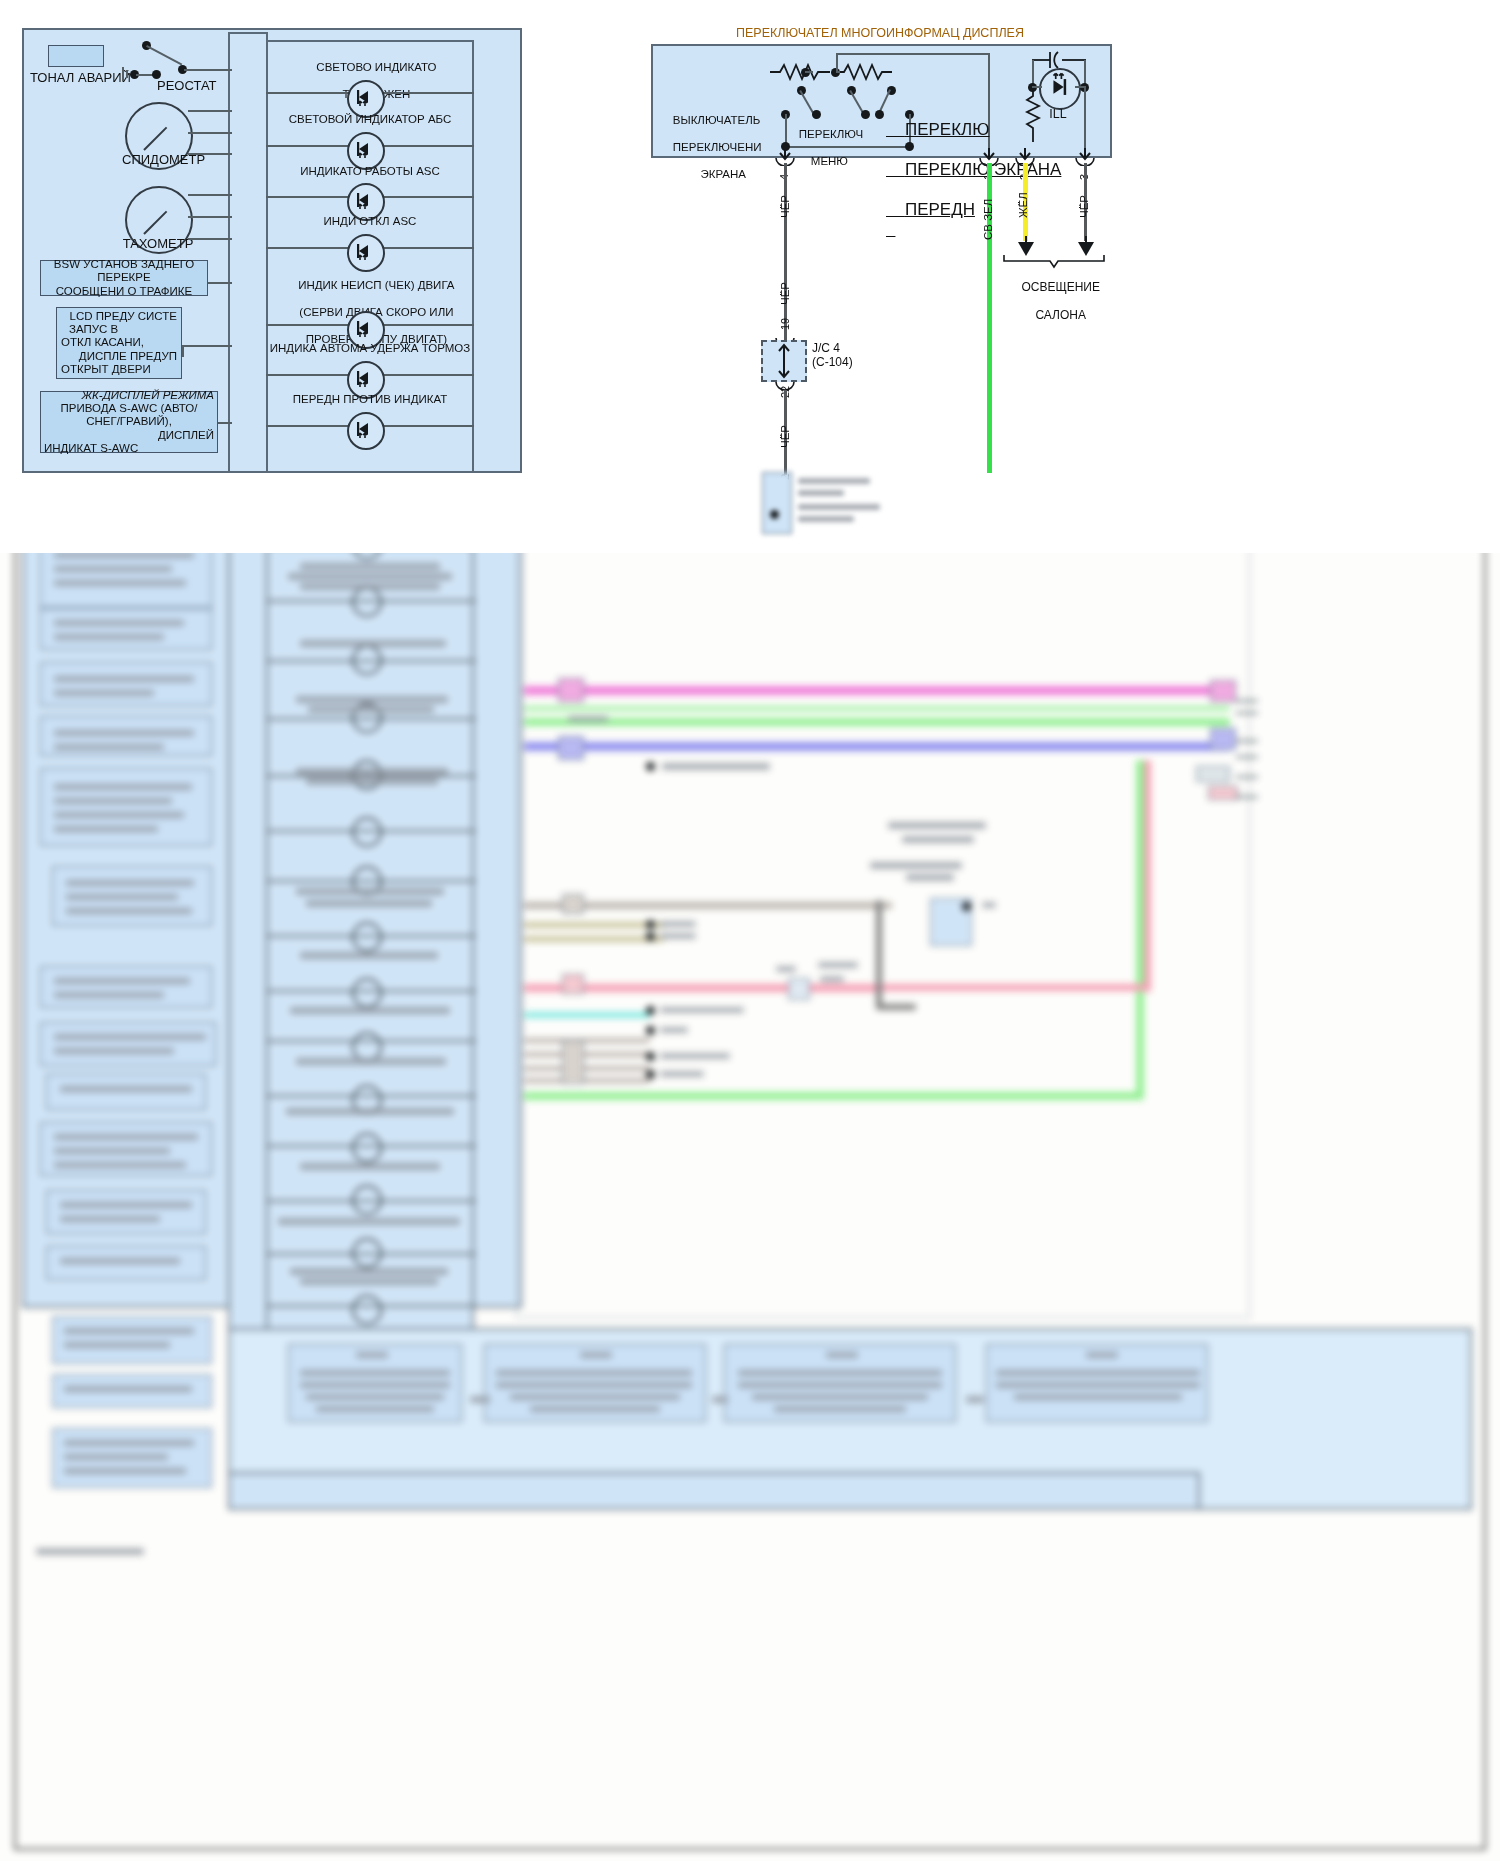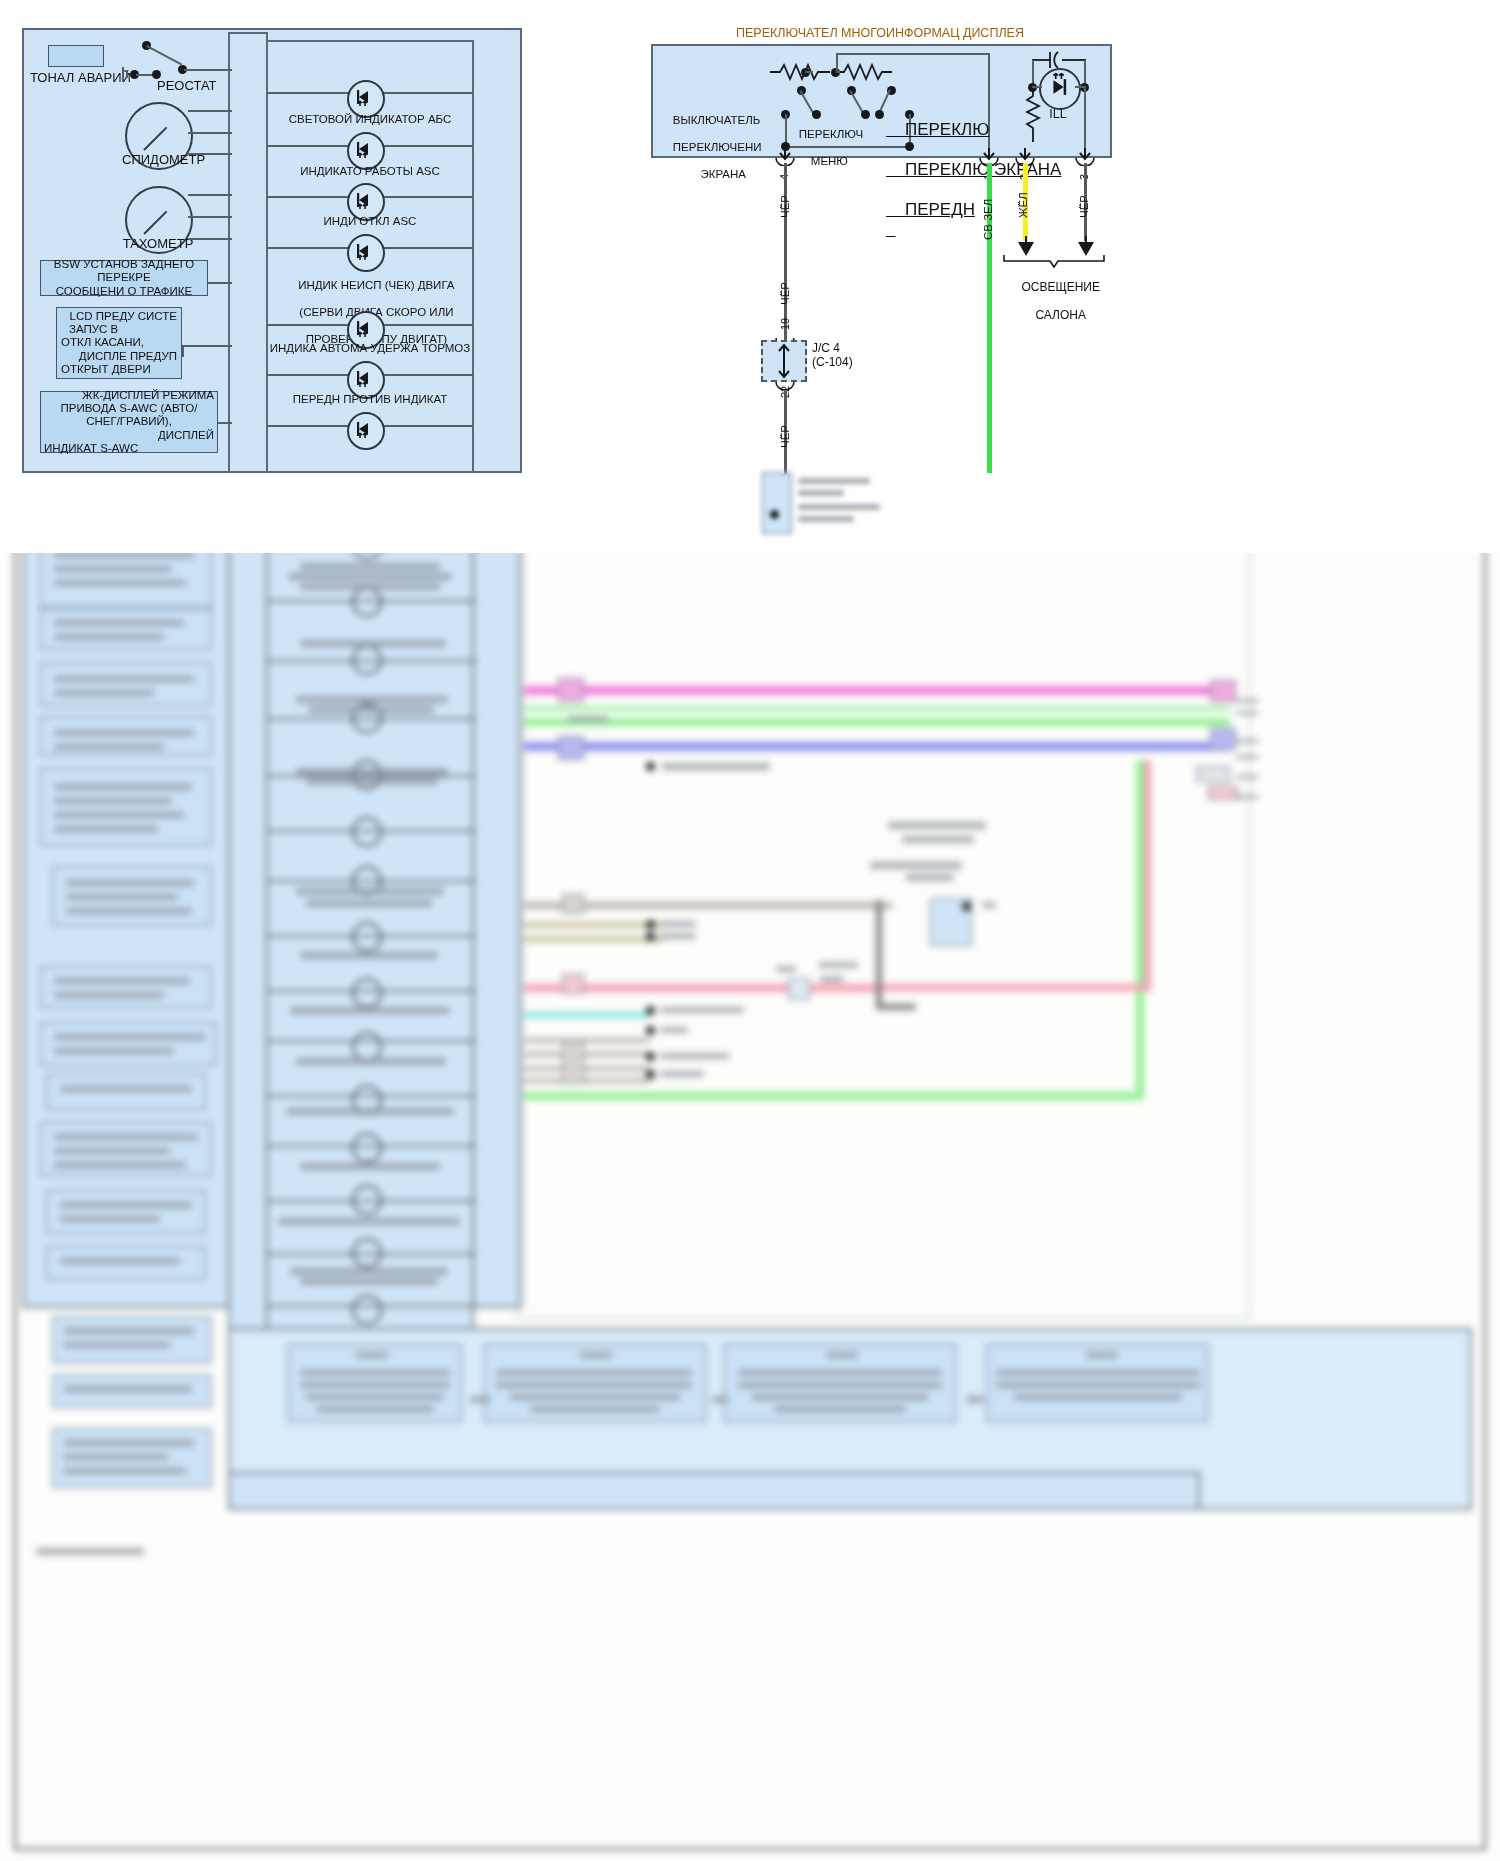--- a/index.html
+++ b/index.html
@@ -348,27 +348,31 @@
     <span style="align-self:flex-end;">LCD ПРЕДУ СИСТЕ</span>
     <span style="align-self:flex-start;padding-left:8px;">ЗАПУС В</span>
     <span style="align-self:flex-start;">ОТКЛ КАСАНИ,</span>
     <span style="align-self:flex-end;">ДИСПЛЕ ПРЕДУП</span>
     <span style="align-self:flex-start;">ОТКРЫТ ДВЕРИ</span>
   </div>
   <div class="wire hline" style="left:182px;top:345px;width:50px;"></div>
   <div class="wire vline" style="left:182px;top:345px;height:12px;"></div>
 
   <div class="subbox" style="left:40px;top:391px;width:178px;height:62px;font-size:11.5px;flex-direction:column;padding:2px 3px;">
-    <span style="align-self:flex-end;">ЖК-ДИСПЛЕЙ РЕЖИМА</span>
+    <span style="align-self:flex-end;font-style:italic;">ЖК-ДИСПЛЕЙ РЕЖИМА</span>
     <span>ПРИВОДА S-AWC (АВТО/СНЕГ/ГРАВИЙ),</span>
     <span style="align-self:flex-end;">ДИСПЛЕЙ</span>
     <span style="align-self:flex-start;">ИНДИКАТ S-AWC</span>
   </div>
   <div class="wire hline" style="left:218px;top:422px;width:14px;"></div>
 
+  <div class="lbl c" style="left:266px;top:47px;width:208px;font-size:11.5px;">
+    <span>СВЕТОВО ИНДИКАТО</span><br>
+    <span>ТОРМОЖЕН</span>
+  </div>
   <div class="wire hline" style="left:266px;top:92px;width:208px;"></div>
   <div class="led" style="left:347px;top:80px;">
     <svg width="30" height="30" viewBox="0 0 30 30">
       <path d="M19 9 L19 21 L10 15 Z" fill="#15191c"></path>
       <rect x="8" y="8" width="2.2" height="14" fill="#15191c"></rect>
       <path d="M11 24 l0 -5 M11 19 l-2 2 M11 19 l2 2" stroke="#15191c" stroke-width="1.6" fill="none"></path>
       <path d="M16 24 l0 -5 M16 19 l-2 2 M16 19 l2 2" stroke="#15191c" stroke-width="1.6" fill="none"></path>
     </svg>
   </div>
 

